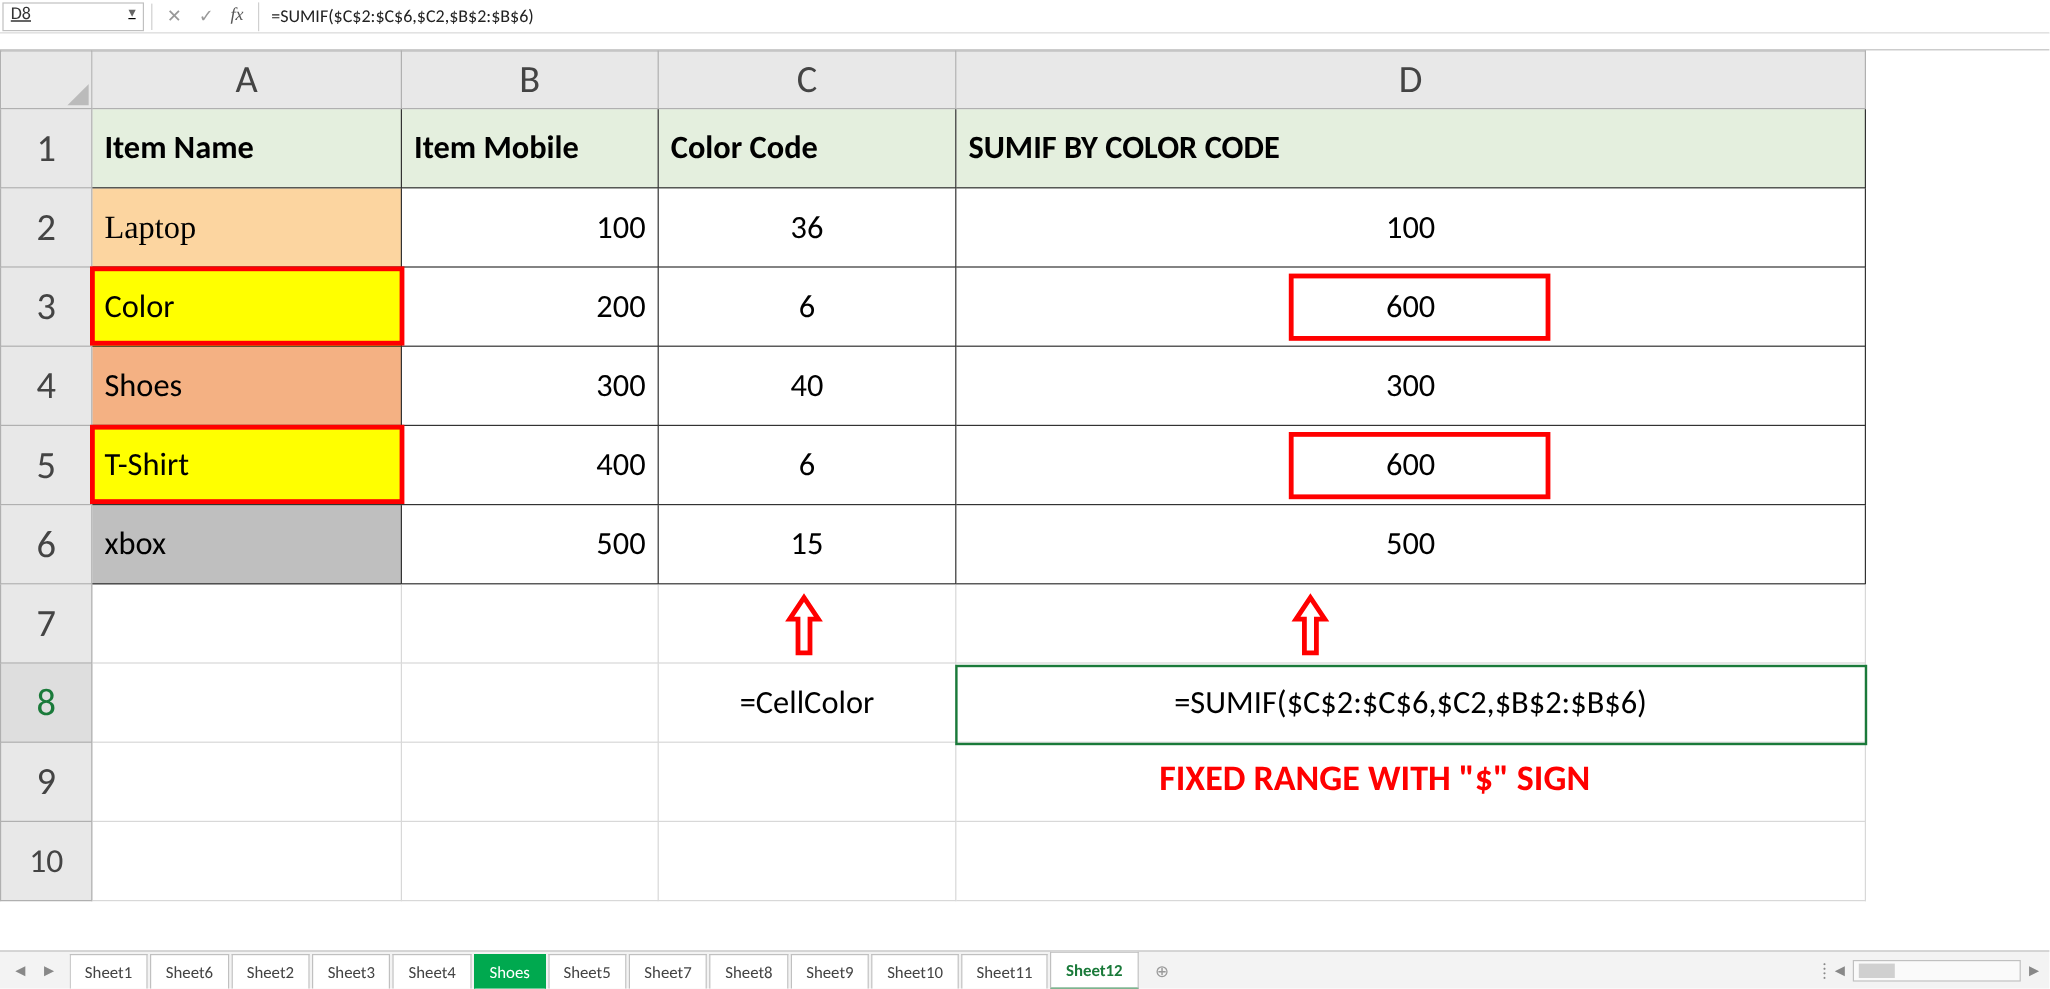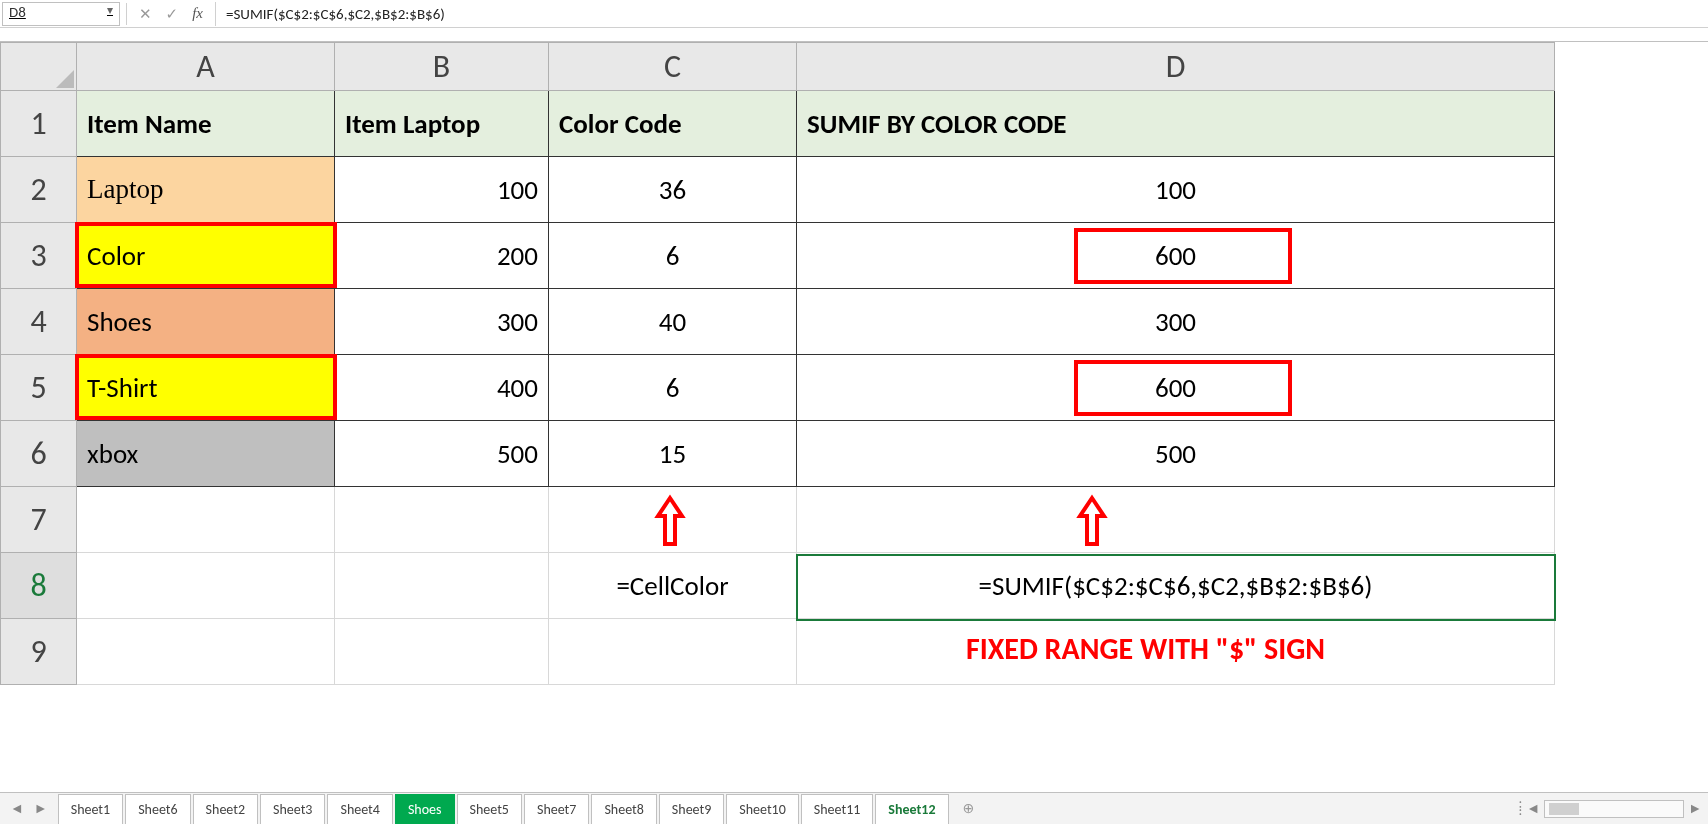--- a/index.html
+++ b/index.html
@@ -53,21 +53,21 @@
 
   
   .sel-cell { position: absolute; border: 2px solid #1a7a3a; pointer-events: none; }
 
   
   .anno { position: absolute; color: #ff0000; font-weight: 700; font-size: 30px; font-family: Calibri, Arial, sans-serif; }
 
   
   .tabbar { position: absolute; bottom: 0; left: 0; right: 0; height: 32px; background: #f3f3f3; border-top: 1px solid #c0c0c0; display: flex; align-items: stretch; font-size: 14px; }
   .tab-nav { display: flex; align-items: center; padding: 0 10px; gap: 10px; color: #888; }
-  .tabs { display: flex; align-items: flex-start; flex: 1; overflow: hidden; }
+  .tabs { display: flex; align-items: center; flex: 1; overflow: hidden; }
   .tab { padding: 6px 12px; border: 1px solid #c0c0c0; border-bottom: none; background: #fff; margin-right: 2px; color: #444; white-space: nowrap; position: relative; top: 1px; }
   .tab.green { background: #00a94f; color: #fff; border-color: #00a94f; }
   .tab.active { border-bottom: 3px solid #1a7a3a; color: #1a7a3a; font-weight: 600; }
   .tab.add { background: transparent; border: none; color: #999; }
   .tabbar-scroll { display: flex; align-items: center; padding: 0 6px; color: #888; gap: 4px; }
   .mini-scroll { width: 140px; height: 18px; border: 1px solid #c0c0c0; background: #fafafa; display: flex; align-items: center; }
   .mini-scroll .bar { width: 30px; height: 12px; background: #d0d0d0; margin-left: 4px; }
 </style>
 </head>
 <body>
@@ -104,21 +104,21 @@
             </svg>
     </th>
     <th class="colhdr">A</th>
     <th class="colhdr">B</th>
     <th class="colhdr">C</th>
     <th class="colhdr">D</th>
   </tr>
   <tr>
     <th class="rowhdr">1</th>
     <td class="hdr-cell ta-left">Item Name</td>
-    <td class="hdr-cell ta-left">Item Laptop</td>
+    <td class="hdr-cell ta-left">Item Mobile</td>
     <td class="hdr-cell ta-left">Color Code</td>
     <td class="hdr-cell ta-left">SUMIF BY COLOR CODE</td>
   </tr>
   <tr>
     <th class="rowhdr">2</th>
     <td class="bg-orange ta-left">Laptop</td>
     <td class="ta-right">100</td>
     <td class="ta-center">36</td>
     <td class="ta-center">100</td>
   </tr>
@@ -159,20 +159,27 @@
   </tr>
   <tr>
     <th class="rowhdr sel">8</th>
     <td class="noborder"></td>
     <td class="noborder"></td>
     <td class="noborder ta-center">=CellColor</td>
     <td class="noborder ta-left">=SUMIF($C$2:$C$6,$C2,$B$2:$B$6)</td>
   </tr>
   <tr>
     <th class="rowhdr">9</th>
+    <td class="noborder"></td>
+    <td class="noborder"></td>
+    <td class="noborder"></td>
+    <td class="noborder"></td>
+  </tr>
+  <tr style="height:34px">
+    <th class="rowhdr" style="font-size:28px">10</th>
     <td class="noborder"></td>
     <td class="noborder"></td>
     <td class="noborder"></td>
     <td class="noborder"></td>
   </tr>
 </tbody>
     </table>
 
 <div class="redbox" style="left:75px; top:180px; width:262px; height:66px"></div>
 <div class="redbox" style="left:75px; top:312px; width:262px; height:66px"></div>

